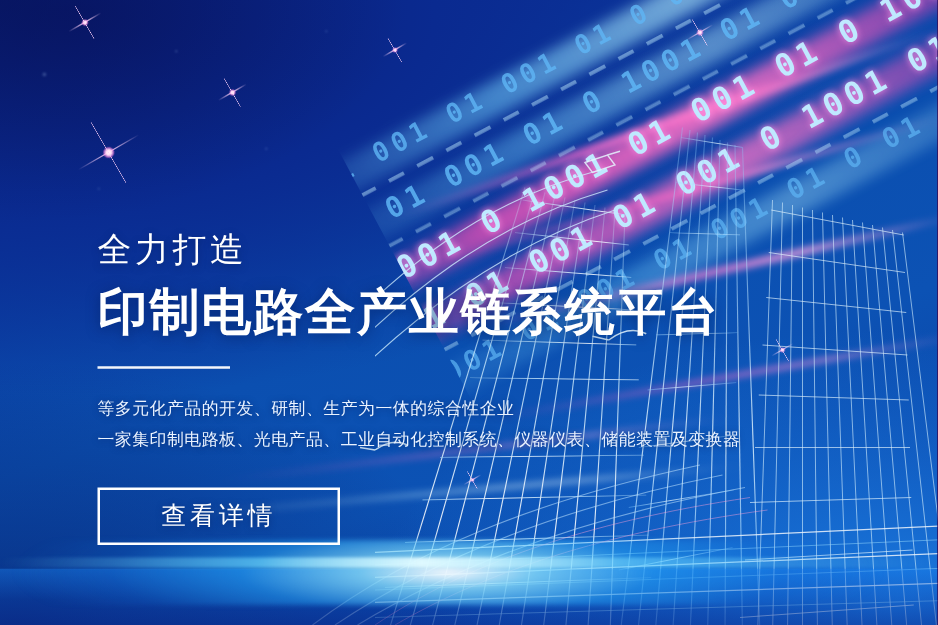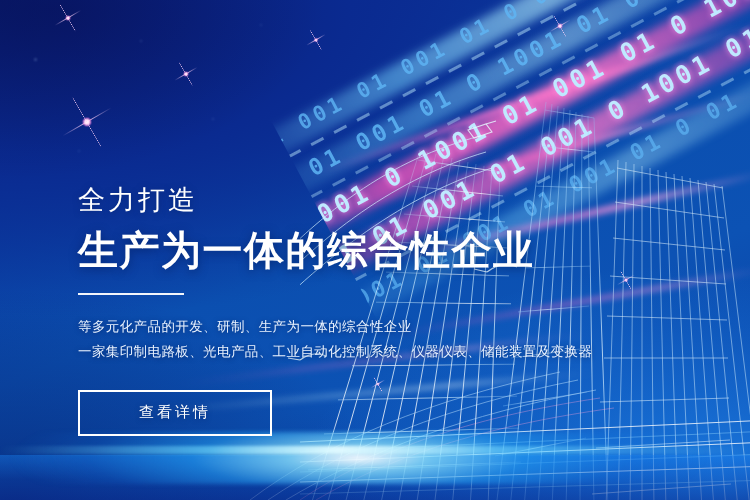--- a/index.html
+++ b/index.html
@@ -161,21 +161,21 @@
   }
   .desc div{white-space:nowrap;}
 
   .cta{
     display:flex;align-items:center;justify-content:center;
     margin-top:26px;
     width:194px;height:46px;
     border:2px solid #ffffff;
     box-sizing:border-box;
     color:#ffffff;
-    font-size:15px;
+    font-size:20px;
     letter-spacing:3px;
     cursor:pointer;
     background:transparent;
     text-shadow:0 1px 5px rgba(0,25,85,.5);
   }
 </style>
 </head>
 <body>
 
 <div class="banner">
@@ -385,21 +385,21 @@
     </div>
 
   <div class="dust" style="left:34px;top:58px;width:3px;height:3px;opacity:.5;"></div>
   <div class="dust" style="left:140px;top:40px;width:2px;height:2px;opacity:.4;"></div>
   <div class="dust" style="left:212px;top:118px;width:2px;height:2px;opacity:.35;"></div>
   <div class="dust" style="left:78px;top:150px;width:2px;height:2px;opacity:.3;"></div>
   <div class="dust" style="left:260px;top:24px;width:2px;height:2px;opacity:.3;"></div>
 
   <div class="content">
     <div class="eyebrow">全力打造</div>
-    <div class="headline">生产为一体的综合性企业</div>
+    <div class="headline">印制电路全产业链系统平台</div>
     <div class="divider"></div>
     <div class="desc">
       <div>等多元化产品的开发、研制、生产为一体的综合性企业</div>
       <div>一家集印制电路板、光电产品、工业自动化控制系统、仪器仪表、储能装置及变换器</div>
     </div>
     <div class="cta">查看详情</div>
   </div>
 
 </div>
 

